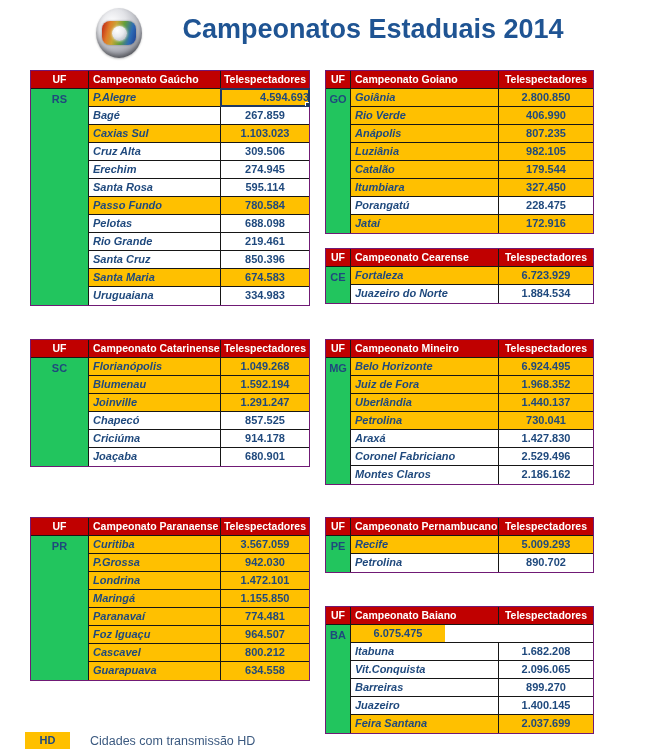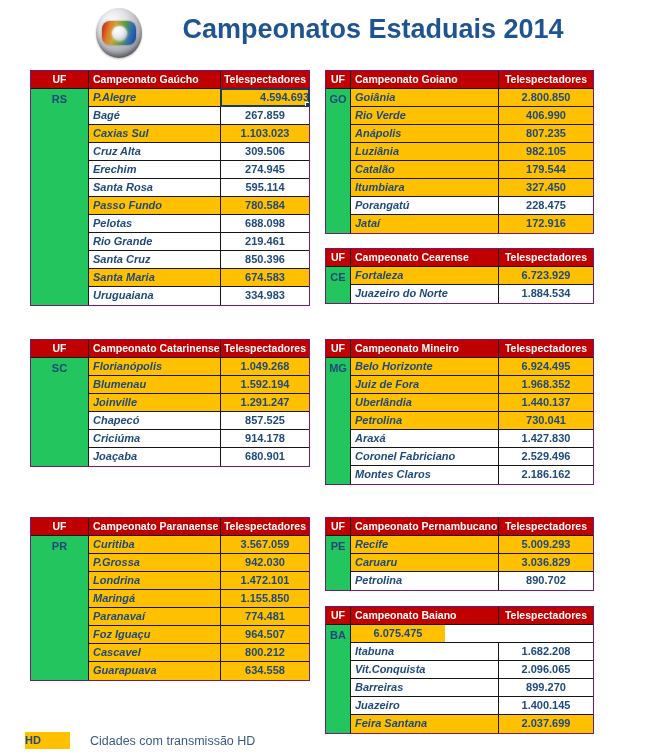--- a/index.html
+++ b/index.html
@@ -51,21 +51,21 @@
   .cell.value { width: var(--w-val); text-align: center; }
   .row.hd .cell { background: #FFC000; }
 
   .cell.value.selected { position: relative; z-index: 3; outline: 2px solid #1F3864; outline-offset: -1px; text-align: right; }
   .cell.value.selected::after { content: ""; position: absolute; right: -2px; bottom: -2px;
             width: 4px; height: 4px; background: #1F3864; border: 1px solid #fff; z-index: 4; }
 
   
   .legend { position: absolute; left: 25px; top: 732px; display: flex; align-items: center; gap: 9px; }
   .legend-box { width: 45px; height: 17px; background: #FFC000; color: #1F497D; font-weight: bold;
-                font-size: 11px; text-align: left; line-height: 17px; }
+                font-size: 11px; text-align: center; line-height: 17px; }
   .legend-text { color: #3C5A80; font-size: 12.5px; margin-left: 11px; }
 </style>
 </head>
 <body>
 
 <div class="page">
 
   <div class="logo">
     <div class="logo-screen">
       <div class="logo-ball"></div>
@@ -325,24 +325,20 @@
       <div class="th name">Campeonato Pernambucano</div>
       <div class="th viewers">Telespectadores</div>
     </div>
     <div class="tbody">
       <div class="ufcell">PE</div>
       <div class="rows">
             <div class="row hd">
               <div class="cell city">Recife</div>
               <div class="cell value">5.009.293</div>
             </div>
-            <div class="row hd">
-              <div class="cell city">Caruaru</div>
-              <div class="cell value">3.036.829</div>
-            </div>
             <div class="row">
               <div class="cell city">Petrolina</div>
               <div class="cell value">890.702</div>
             </div>
           </div>
     </div>
   </div>
       <div class="table tbl-baiano">
     <div class="thead">
       <div class="th uf">UF</div>

